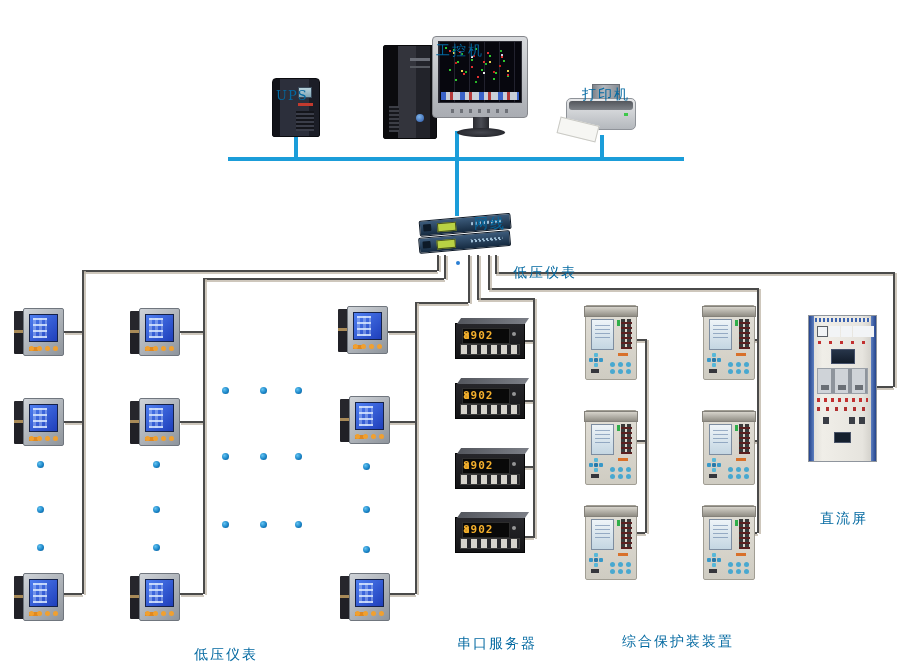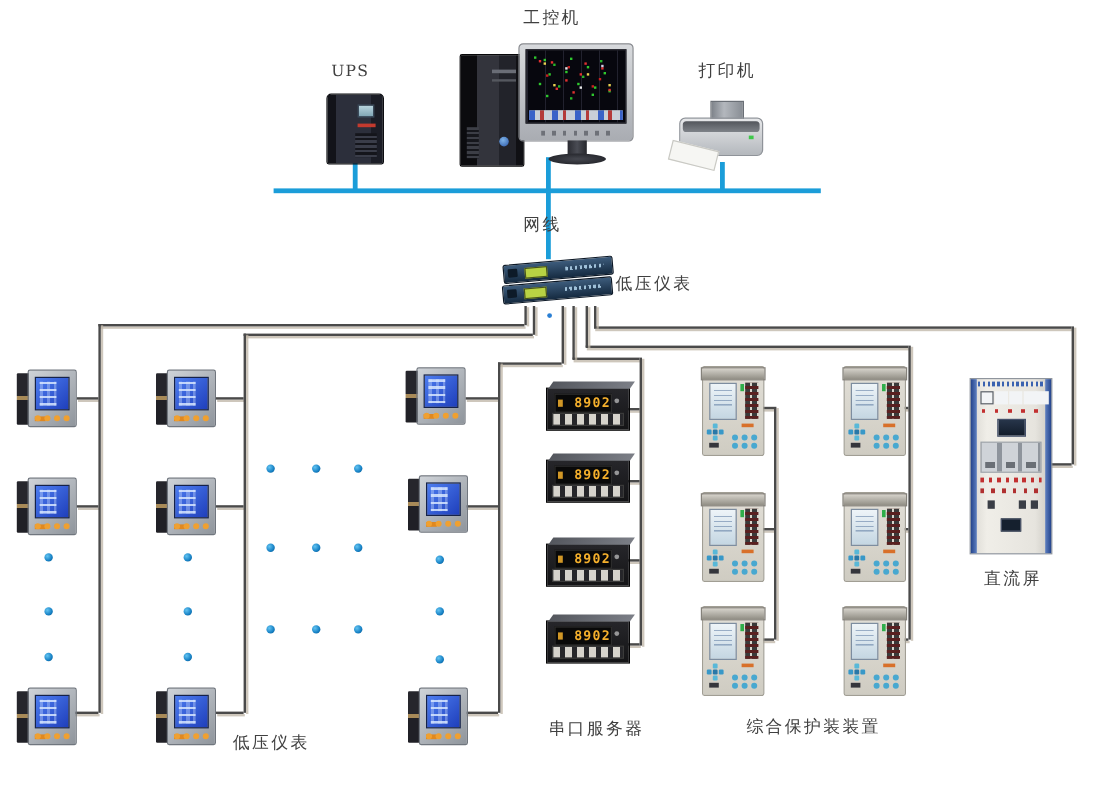--- a/index.html
+++ b/index.html
@@ -7,21 +7,21 @@
           font-family:"DejaVu Serif","Liberation Serif",serif;}
   
   .ln-h{position:absolute;height:2px;background:#4a4a4a;box-shadow:1px 2px 0 rgba(190,180,165,.75);z-index:1;}
   .ln-v{position:absolute;width:2px;background:#4a4a4a;box-shadow:2px 1px 0 rgba(190,180,165,.75);z-index:1;}
   .nt-h{position:absolute;height:4px;background:#1b9dd9;z-index:1;}
   .nt-v{position:absolute;width:4px;background:#1b9dd9;z-index:1;}
   .edot{position:absolute;width:7px;height:7px;border-radius:50%;z-index:2;
         background:radial-gradient(circle at 35% 35%,#63c4f2,#1580c4 60%,#0a4f80);}
   .sdot{position:absolute;width:4px;height:4px;border-radius:50%;background:#2a7fd4;z-index:2;}
   
-  .lbl{position:absolute;font-size:14px;color:#404040;letter-spacing:2px;white-space:nowrap;z-index:5;}
+  .lbl{position:absolute;font-size:14px;color:#0369a1;letter-spacing:2px;white-space:nowrap;z-index:5;margin-top:36px;}
   .lbl.en{letter-spacing:1px;font-size:13px;}
   
   .dev{position:absolute;z-index:3;}
   
   .tower{width:52px;height:92px;background:linear-gradient(90deg,#0b0b0e 0 26%,#33343c 26% 62%,#22232a 62% 88%,#101014 88%);border-radius:2px;border:1px solid #08080a;}
   .tower-slot{position:absolute;right:6px;top:12px;width:20px;height:3px;background:#6a6d76;}
   .tower-slot2{position:absolute;right:6px;top:20px;width:20px;height:2px;background:#55585f;}
   .tower-btn{position:absolute;right:12px;bottom:16px;width:8px;height:8px;border-radius:50%;background:radial-gradient(circle at 40% 35%,#7fb4e8,#2a56a8);}
   .tower-vent{position:absolute;left:5px;bottom:6px;width:10px;height:26px;background:repeating-linear-gradient(0deg,#3c3e46 0 2px,#16171c 2px 4px);}
   
@@ -68,21 +68,21 @@
                 repeating-linear-gradient(90deg,rgba(215,230,255,.35) 0 3px,transparent 3px 6px);
      background-size:70% 100%,70% 100%;background-repeat:no-repeat;}
   .meter-btns{position:absolute;right:5px;bottom:4px;width:5px;height:5px;border-radius:50%;background:#f0a030;
               box-shadow:-8px 0 0 #f0a030,-16px 0 0 #f0a030,-24px 0 0 #f0a030;}
   .meter-logo{position:absolute;left:5px;bottom:4px;width:9px;height:4px;background:#e08820;}
   
   .temp{width:68px;height:34px;background:linear-gradient(#26262a,#141416);border:1px solid #050506;}
   .temp-top{position:absolute;left:3px;top:-6px;width:100%;height:6px;background:linear-gradient(90deg,#54575e,#7b7e86);transform:skewX(-35deg);}
   .temp-disp{position:absolute;left:6px;top:4px;width:46px;height:14px;background:#090909;border:1px solid #2c2c2c;
              color:#f5b02c;font-family:"DejaVu Sans Mono","Liberation Mono",monospace;font-size:11px;font-weight:bold;
-             line-height:14px;text-align:right;letter-spacing:1px;}
+             line-height:14px;text-align:left;letter-spacing:1px;}
   .temp-disp::before{content:"";position:absolute;left:2px;top:4px;width:4px;height:6px;background:#f5b02c;opacity:.85;}
   .temp-unit{position:absolute;right:8px;top:8px;width:4px;height:4px;background:#c9c9c9;border-radius:50%;opacity:.7;}
   .temp-btns{position:absolute;left:4px;right:4px;bottom:3px;height:9px;border:1px solid #3a3a3a;
              background:repeating-linear-gradient(90deg,#d6d3cc 0 6px,#26262a 6px 10px);}
   
   .prot{width:50px;height:73px;background:linear-gradient(#e2dfd7,#cfccc2);border:1px solid #a19e94;border-radius:2px;}
   .prot-cap{position:absolute;left:-2px;right:-2px;top:0;height:9px;background:linear-gradient(#d6d3cb,#918e85);border:1px solid #84817a;}
   .prot-screen{position:absolute;left:5px;top:13px;width:21px;height:29px;background:linear-gradient(#eef4f8,#c4d6e2);border:1px solid #7d8da0;}
   .prot-screen::after{content:"";position:absolute;left:3px;top:4px;right:3px;height:14px;
      background:repeating-linear-gradient(0deg,rgba(90,120,160,.55) 0 1px,transparent 1px 4px);}
@@ -115,21 +115,21 @@
   .cab-d2{position:absolute;left:25px;top:116px;width:15px;height:9px;background:#15202e;border:1px solid #4a5468;}
 </style>
 </head>
 <body>
 
 <div id="canvas">
 
   <div class="lbl" style="left:436px;top:6px;">工控机</div>
   <div class="lbl en" style="left:276px;top:52px;">UPS</div>
   <div class="lbl" style="left:582px;top:50px;">打印机</div>
-  <div class="lbl" style="left:436px;top:179px;">网线</div>
+  <div class="lbl" style="left:474px;top:179px;">网线</div>
   <div class="lbl" style="left:513px;top:228px;">低压仪表</div>
   <div class="lbl" style="left:194px;top:610px;">低压仪表</div>
   <div class="lbl" style="left:457px;top:599px;">串口服务器</div>
   <div class="lbl" style="left:622px;top:597px;">综合保护装装置</div>
   <div class="lbl" style="left:820px;top:474px;">直流屏</div>
 
   <div class="dev tower" style="left:383px;top:45px;">
     <div class="tower-slot"></div>
     <div class="tower-slot2"></div>
     <div class="tower-btn"></div>

